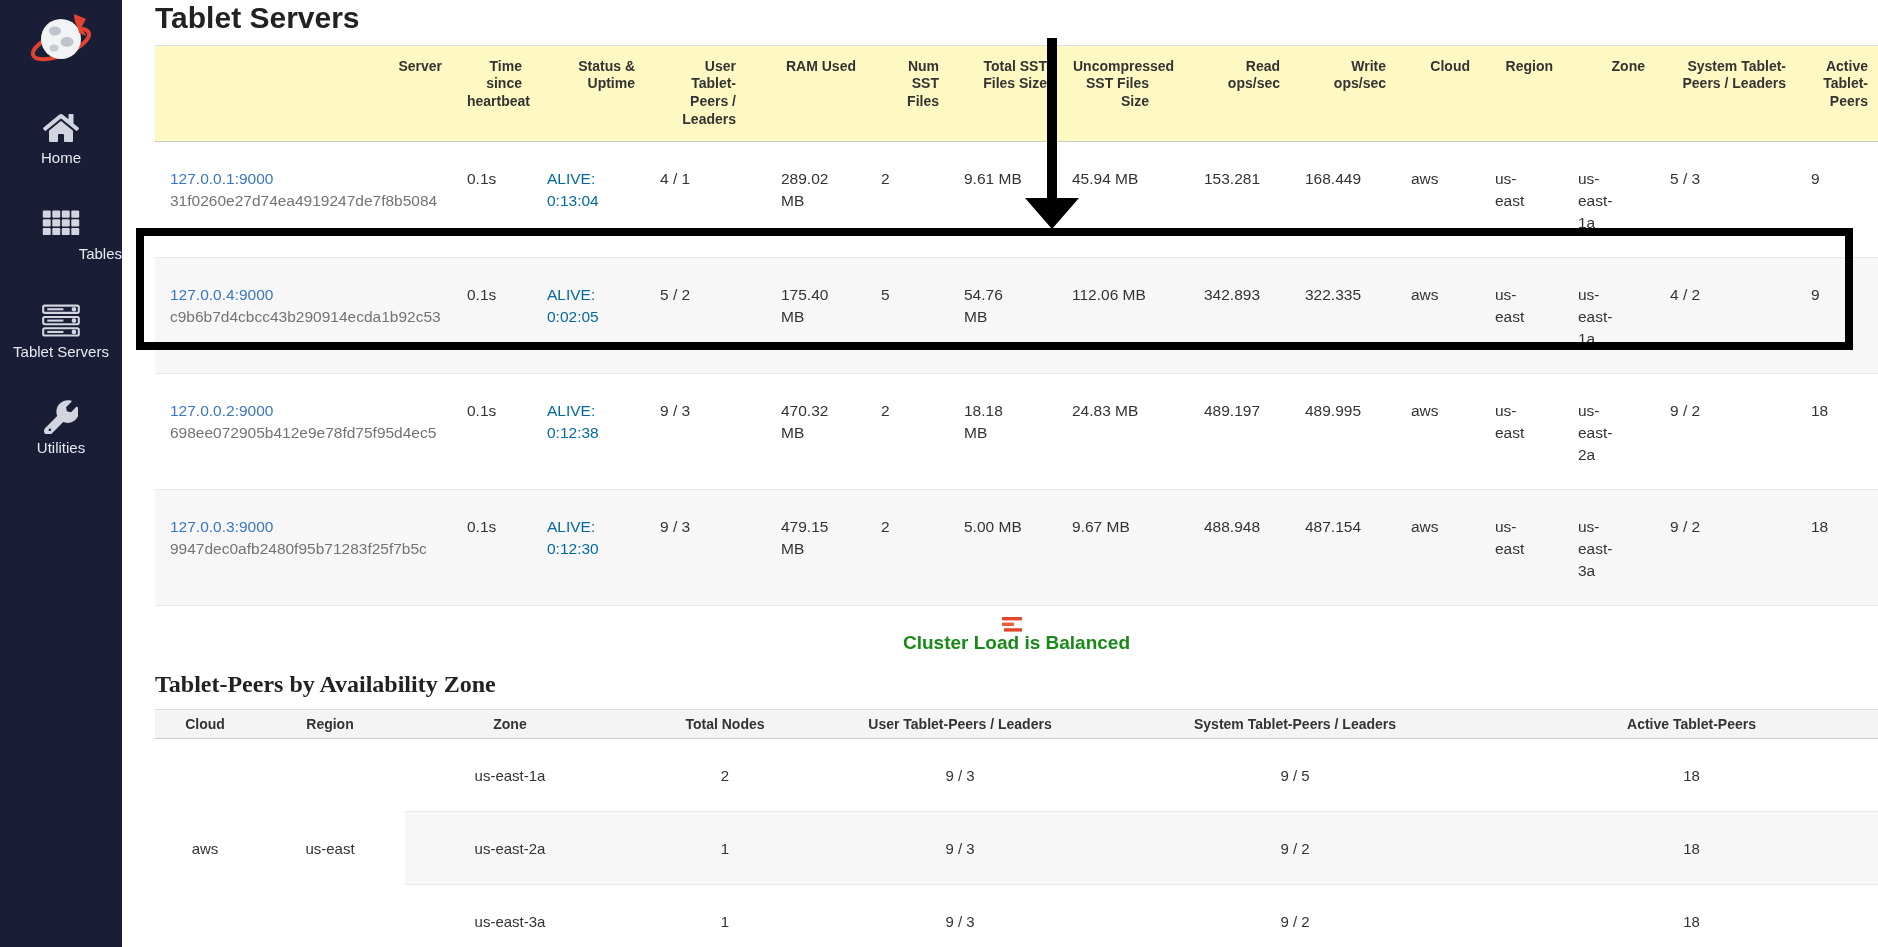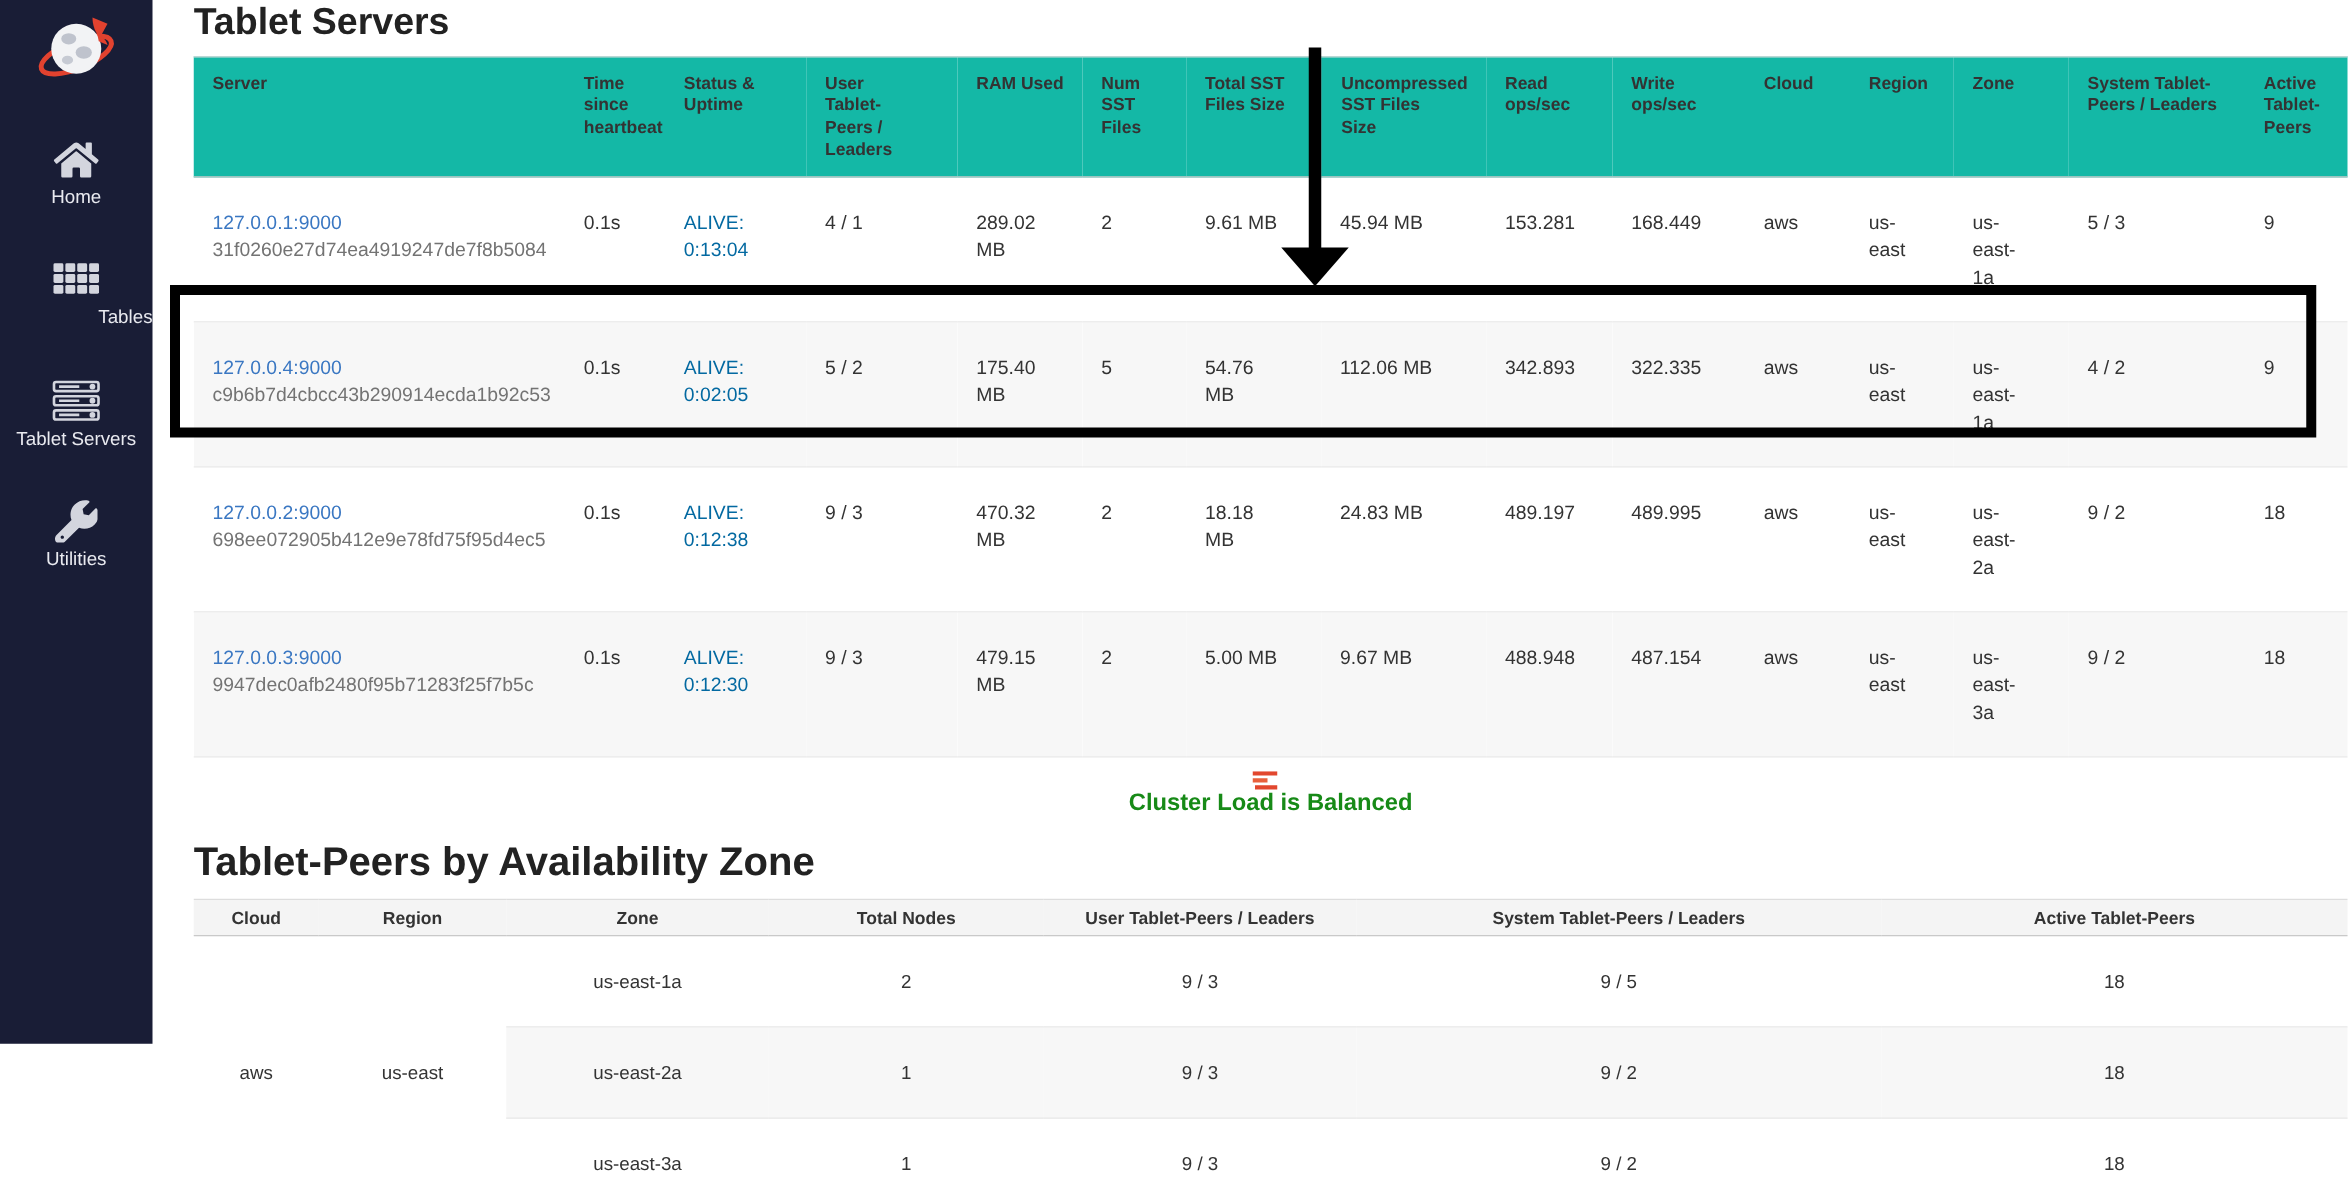--- a/index.html
+++ b/index.html
@@ -1,57 +1,57 @@
 <!DOCTYPE html>
 <html><head>
 <meta charset="utf-8">
 <title>Tablet Servers</title>
 <style>
   * { box-sizing: border-box; margin: 0; padding: 0; }
   html,body { width: 1878px; height: 947px; overflow: hidden; background: #fff;
     font-family: "Liberation Sans", sans-serif; color: #333; }
 
   
-  .sidebar { position: absolute; left: 0; top: 0; width: 122px; height: 835px;
+  .sidebar { position: absolute; left: 0; top: 0; width: 122px; height: 947px;
     background: #191d36; z-index: 5; }
   .logo { position: absolute; top: 8px; left: 29px; width: 64px; height: 64px; }
   .nav-item { position: absolute; left: 0; width: 122px; text-align: center;
     color: #e9eaf0; cursor: pointer; }
   .nav-item svg { display: block; margin: 0 auto; }
   .nav-label { display: block; margin-top: 5px; font-size: 15px; }
   .nav-home { top: 112px; } .nav-tables { top: 208px; text-align: right; }
   .nav-tservers { top: 304px; } .nav-utils { top: 400px; }
 
   
   .main { position: absolute; left: 122px; top: 0; width: 1756px; height: 947px;
     padding: 2px 0 0 33px; background: #fff; }
   h1.page-title { font-size: 30px; font-weight: bold; color: #222; line-height: 1.05;
     margin: 0 0 11px 0; }
 
   table { border-collapse: collapse; table-layout: fixed; width: 1723px; }
-  .t1 th { background: #14b8a6; border-top: 1px solid #ddd; border-bottom: 1px solid #c9c9c9;
-    font-size: 14px; font-weight: bold; color: #333; text-align: left; vertical-align: top;
+  .t1 th { background: #fef9c3; border-top: 1px solid #ddd; border-bottom: 1px solid #c9c9c9;
+    font-size: 14px; font-weight: bold; color: #333; text-align: right; vertical-align: top;
     padding: 12px 10px 12px 15px; line-height: 1.28; }
   .t1 th:nth-child(4) { padding-right: 30px; }
   .t1 th:nth-child(8) { padding-right: 40px; padding-left: 16px; }
   .t1 td { font-size: 15.5px; color: #333; vertical-align: top; height: 116px;
     padding: 26px 28px 10px 15px; line-height: 1.42; border-bottom: 1px solid #e7e7e7;
     overflow: hidden; }
   .t1 td:first-child { padding-right: 8px; }
   .t1 tbody tr:nth-child(even) td { background: #f7f7f7; }
   a.server-link { color: #3a77c2; text-decoration: none; text-align: center; }
   .uuid { color: #737373; }
   .green { color: #0369a1; }
 
   .footnote { font-size: 14px; color: #333; margin: 14px 0 0 0; }
   .balance-line { margin: 11px 0 0 0; display: flex; align-items: center; flex-direction: column; }
   .balance-icon { width: 20px; height: 15px; margin-right: 9px; flex: 0 0 auto; }
   .balance-text { font-size: 19px; font-weight: bold; color: #178a17; }
 
-  h2.section-title { font-size: 32px; font-weight: bold; color: #222; margin: 17px 0 0 0; }
+  h2.section-title { font-size: 24px; font-weight: bold; color: #222; margin: 17px 0 0 0; font-family: Liberation Serif, serif; }
 
   .t2 { margin-top: 11px; }
   .t2 th { background: #f4f4f4; border-top: 1px solid #ddd; border-bottom: 1px solid #c9c9c9;
     font-size: 14px; font-weight: bold; color: #333; text-align: center;
     padding: 6px 4px; }
   .t2 td { font-size: 15px; color: #333; text-align: center; vertical-align: middle;
     height: 73px; padding: 0 4px; border-bottom: 1px solid #e7e7e7; }
   .t2 tbody tr:nth-child(even) td { background: #f7f7f7; }
 
   

